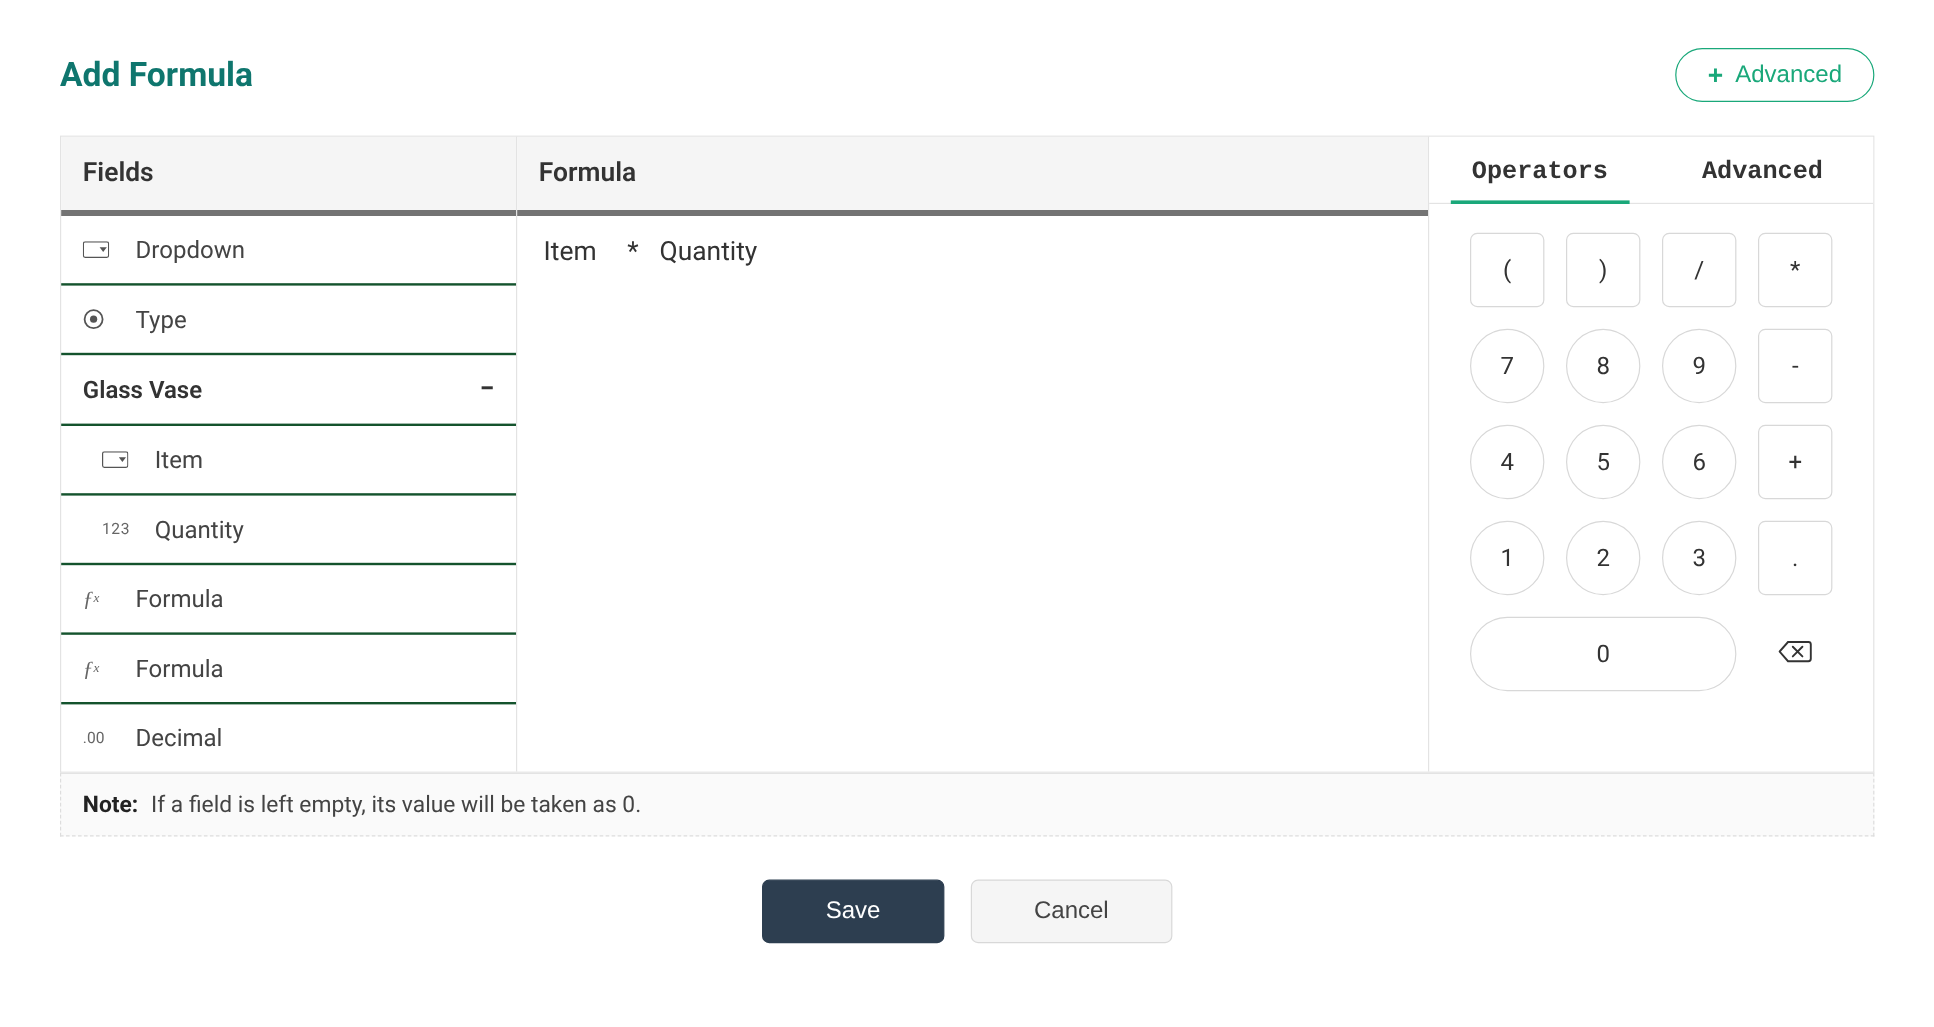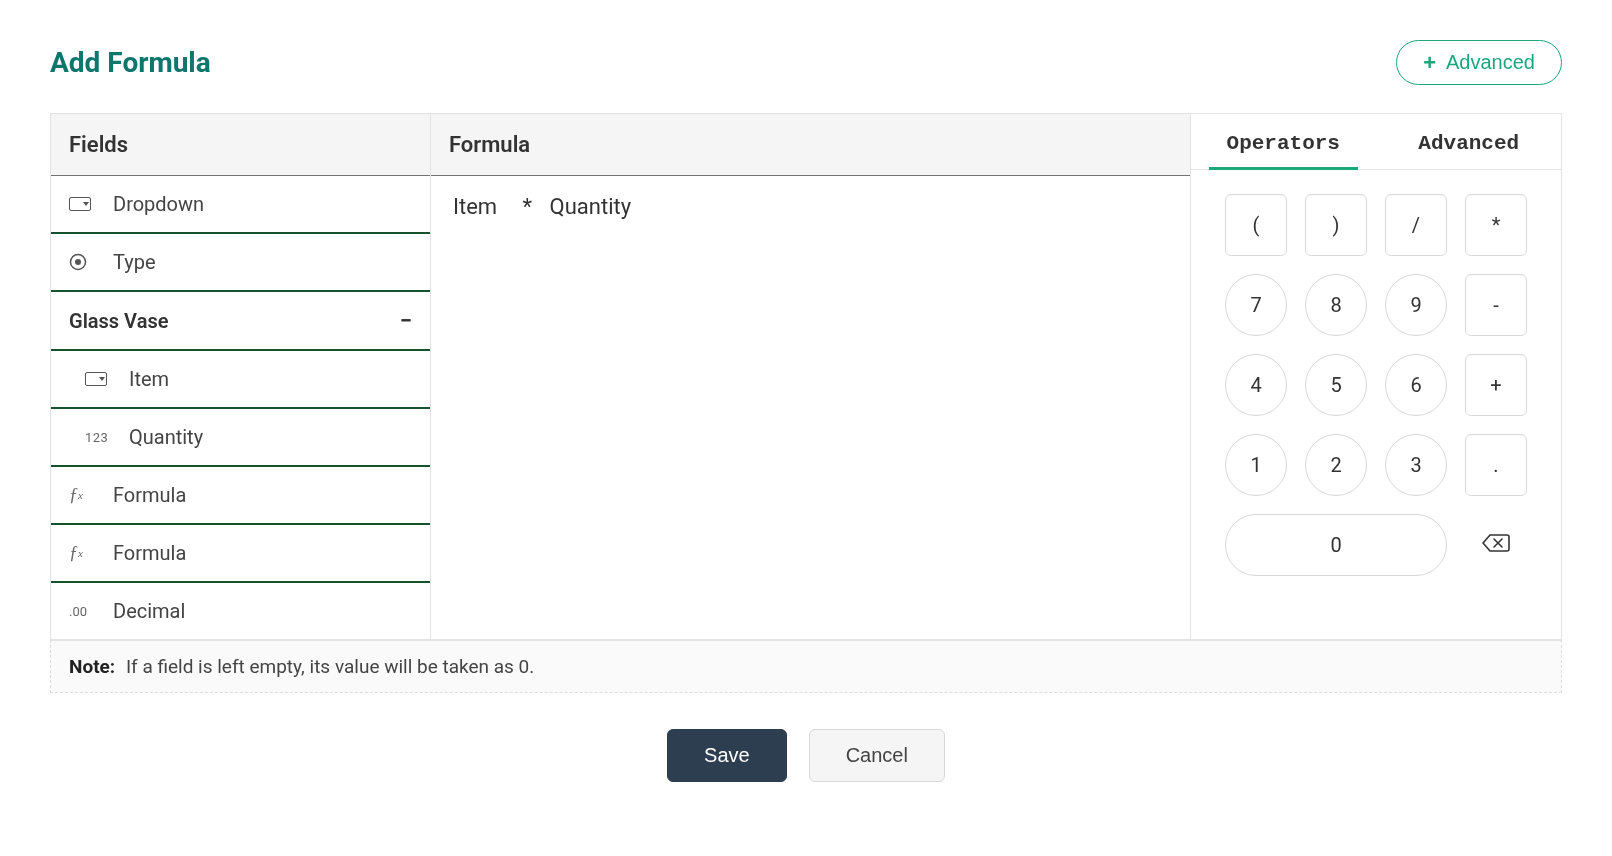--- a/index.html
+++ b/index.html
@@ -50,21 +50,21 @@
     border-right: 1px solid #e3e3e3;
     display: flex;
     flex-direction: column;
   }
   .col-header {
     background: #f5f5f5;
     padding: 18px 18px;
     font-size: 22px;
     font-weight: 600;
     color: #333;
-    border-bottom: 1px solid #737373;
+    border-bottom: 5px solid #737373;
   }
   .field-item {
     display: flex;
     align-items: center;
     gap: 16px;
     padding: 16px 18px;
     border-bottom: 2px solid #14532d;
     font-size: 20px;
     color: #444;
     cursor: pointer;
@@ -202,21 +202,21 @@
   }
   .note b { font-weight: 700; margin-right: 6px; color: #222; }
   
   .footer {
     display: flex;
     gap: 22px;
     justify-content: center;
     margin-top: 36px;
   }
   .btn {
-    padding: 14px 36px;
+    padding: 14px 52px;
     font-size: 20px;
     border-radius: 6px;
     cursor: pointer;
     border: 1px solid transparent;
   }
   .btn-primary {
     background: #2d3e50;
     color: #fff;
     border-color: #2d3e50;
   }

